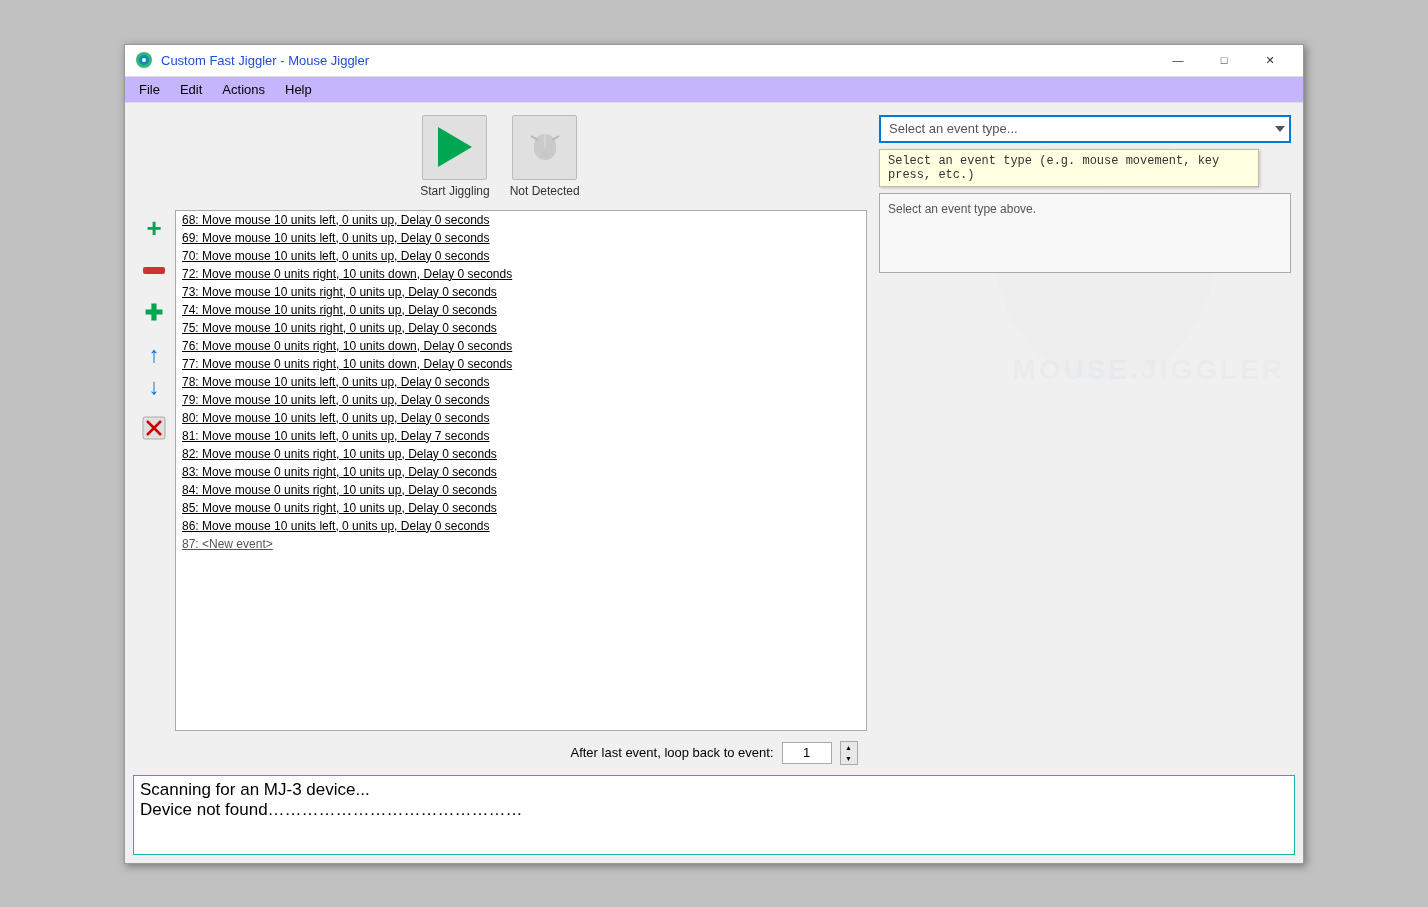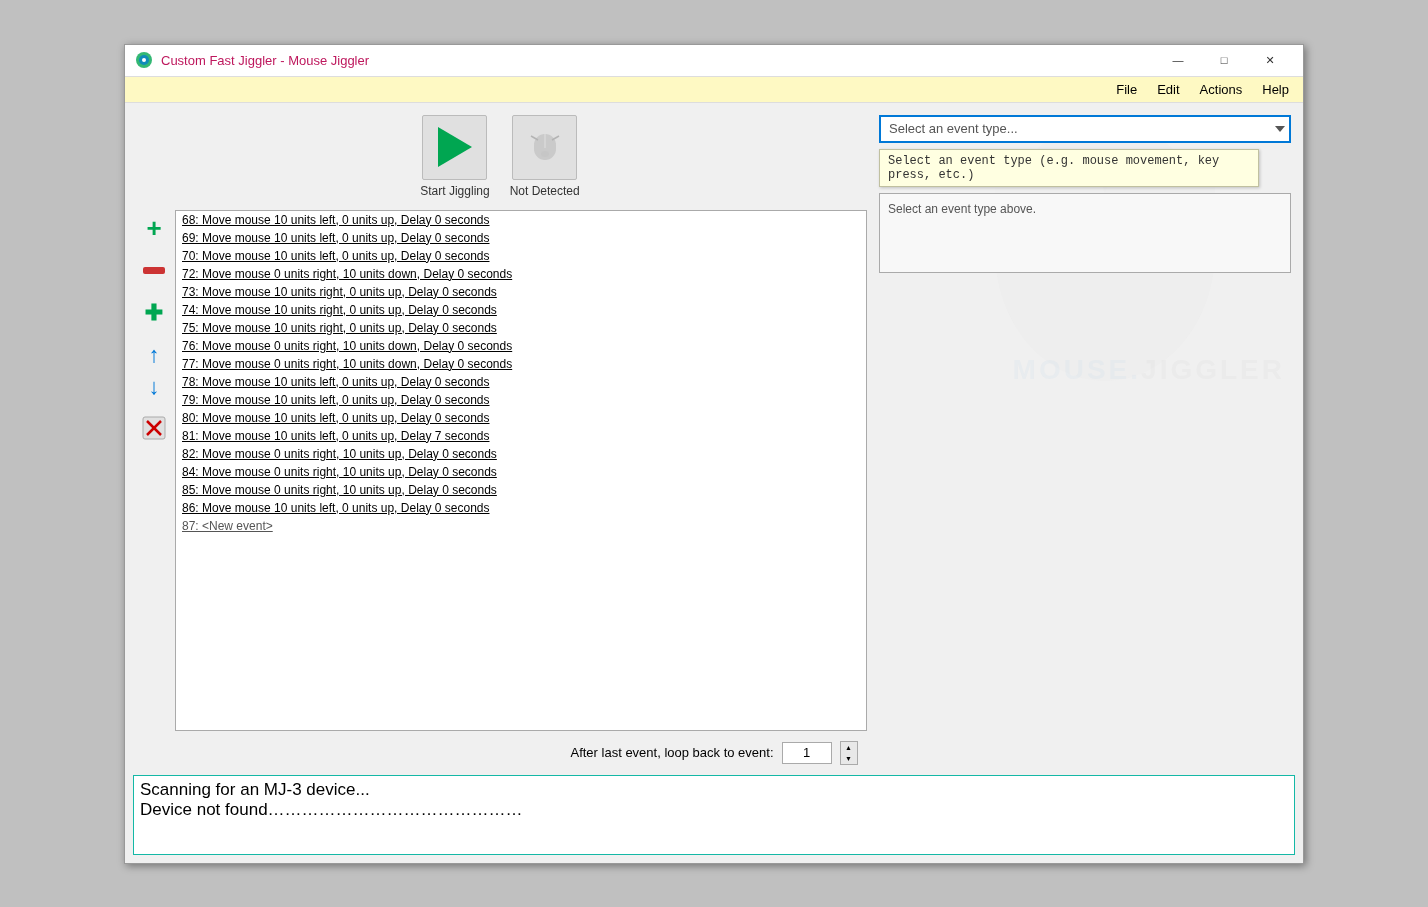--- a/index.html
+++ b/index.html
@@ -37,21 +37,21 @@
     }
     .title-bar-icon {
       width: 18px;
       height: 18px;
       margin-right: 8px;
       flex-shrink: 0;
     }
     .title-bar-title {
       flex: 1;
       font-size: 13px;
-      color: #be185d;
+      color: #1d4ed8;
     }
     .title-bar-controls {
       display: flex;
       gap: 0;
     }
     .title-bar-btn {
       width: 46px;
       height: 32px;
       border: none;
       background: transparent;
@@ -59,26 +59,25 @@
       display: flex;
       align-items: center;
       justify-content: center;
       font-size: 11px;
       color: #333;
     }
 
     
     .menu-bar {
       height: 26px;
-      background: #fef9c3;
+      background: #c4b5fd;
       display: flex;
       align-items: center;
       padding: 0 4px;
       border-bottom: 1px solid #ddd;
-      justify-content: flex-end;
     }
     .menu-item {
       padding: 3px 10px;
       cursor: pointer;
       font-size: 13px;
       color: #000;
     }
 
     
     .main-content {
@@ -435,20 +434,21 @@
             <div class="event-list-item">73: Move mouse 10 units right, 0 units up, Delay 0 seconds</div>
             <div class="event-list-item">74: Move mouse 10 units right, 0 units up, Delay 0 seconds</div>
             <div class="event-list-item">75: Move mouse 10 units right, 0 units up, Delay 0 seconds</div>
             <div class="event-list-item">76: Move mouse 0 units right, 10 units down, Delay 0 seconds</div>
             <div class="event-list-item">77: Move mouse 0 units right, 10 units down, Delay 0 seconds</div>
             <div class="event-list-item">78: Move mouse 10 units left, 0 units up, Delay 0 seconds</div>
             <div class="event-list-item">79: Move mouse 10 units left, 0 units up, Delay 0 seconds</div>
             <div class="event-list-item">80: Move mouse 10 units left, 0 units up, Delay 0 seconds</div>
             <div class="event-list-item">81: Move mouse 10 units left, 0 units up, Delay 7 seconds</div>
             <div class="event-list-item">82: Move mouse 0 units right, 10 units up, Delay 0 seconds</div>
+            <div class="event-list-item">83: Move mouse 0 units right, 10 units up, Delay 0 seconds</div>
             <div class="event-list-item">84: Move mouse 0 units right, 10 units up, Delay 0 seconds</div>
             <div class="event-list-item">85: Move mouse 0 units right, 10 units up, Delay 0 seconds</div>
             <div class="event-list-item">86: Move mouse 10 units left, 0 units up, Delay 0 seconds</div>
             <div class="event-list-item new-event">87: &lt;New event&gt;</div>
           </div>
         </div>
       </div>
 
       <div class="right-panel">
 

